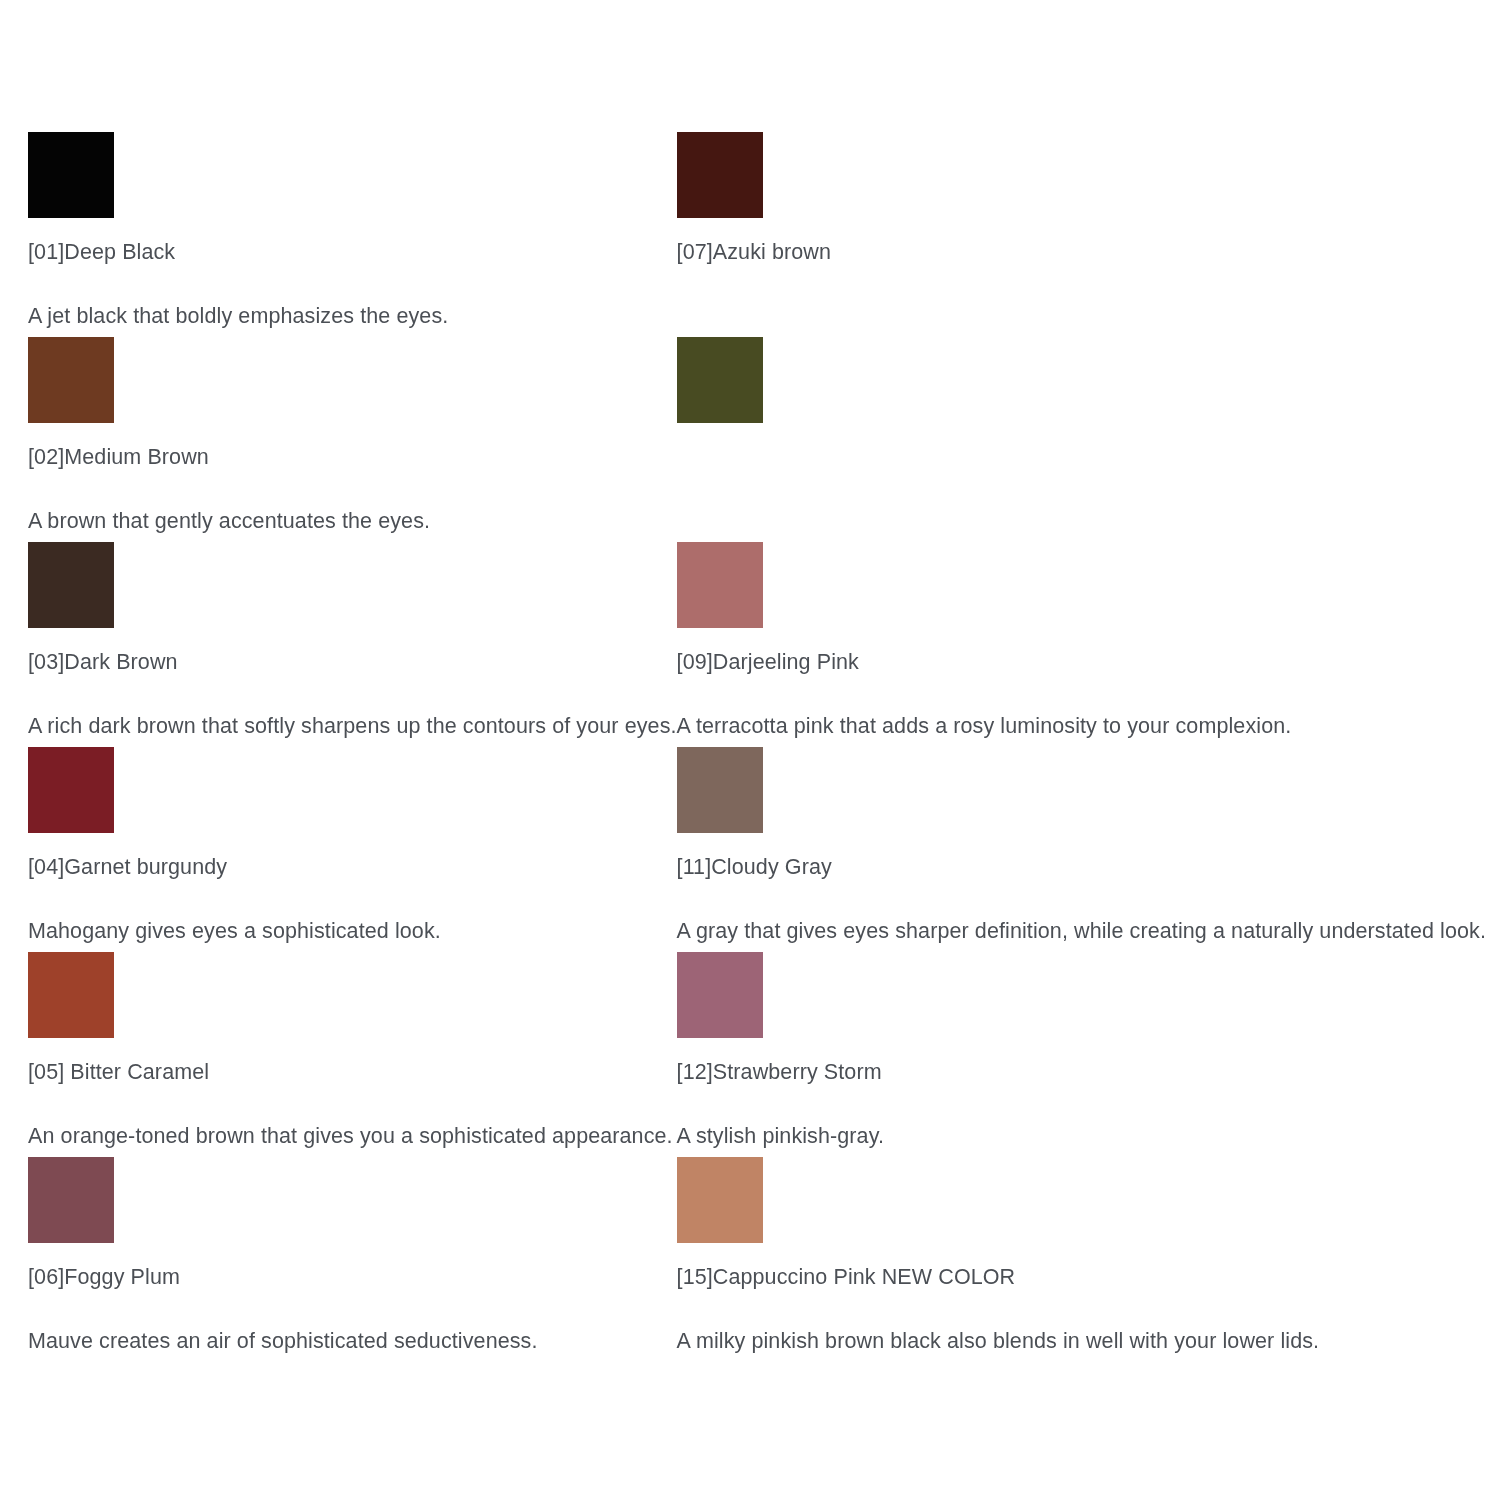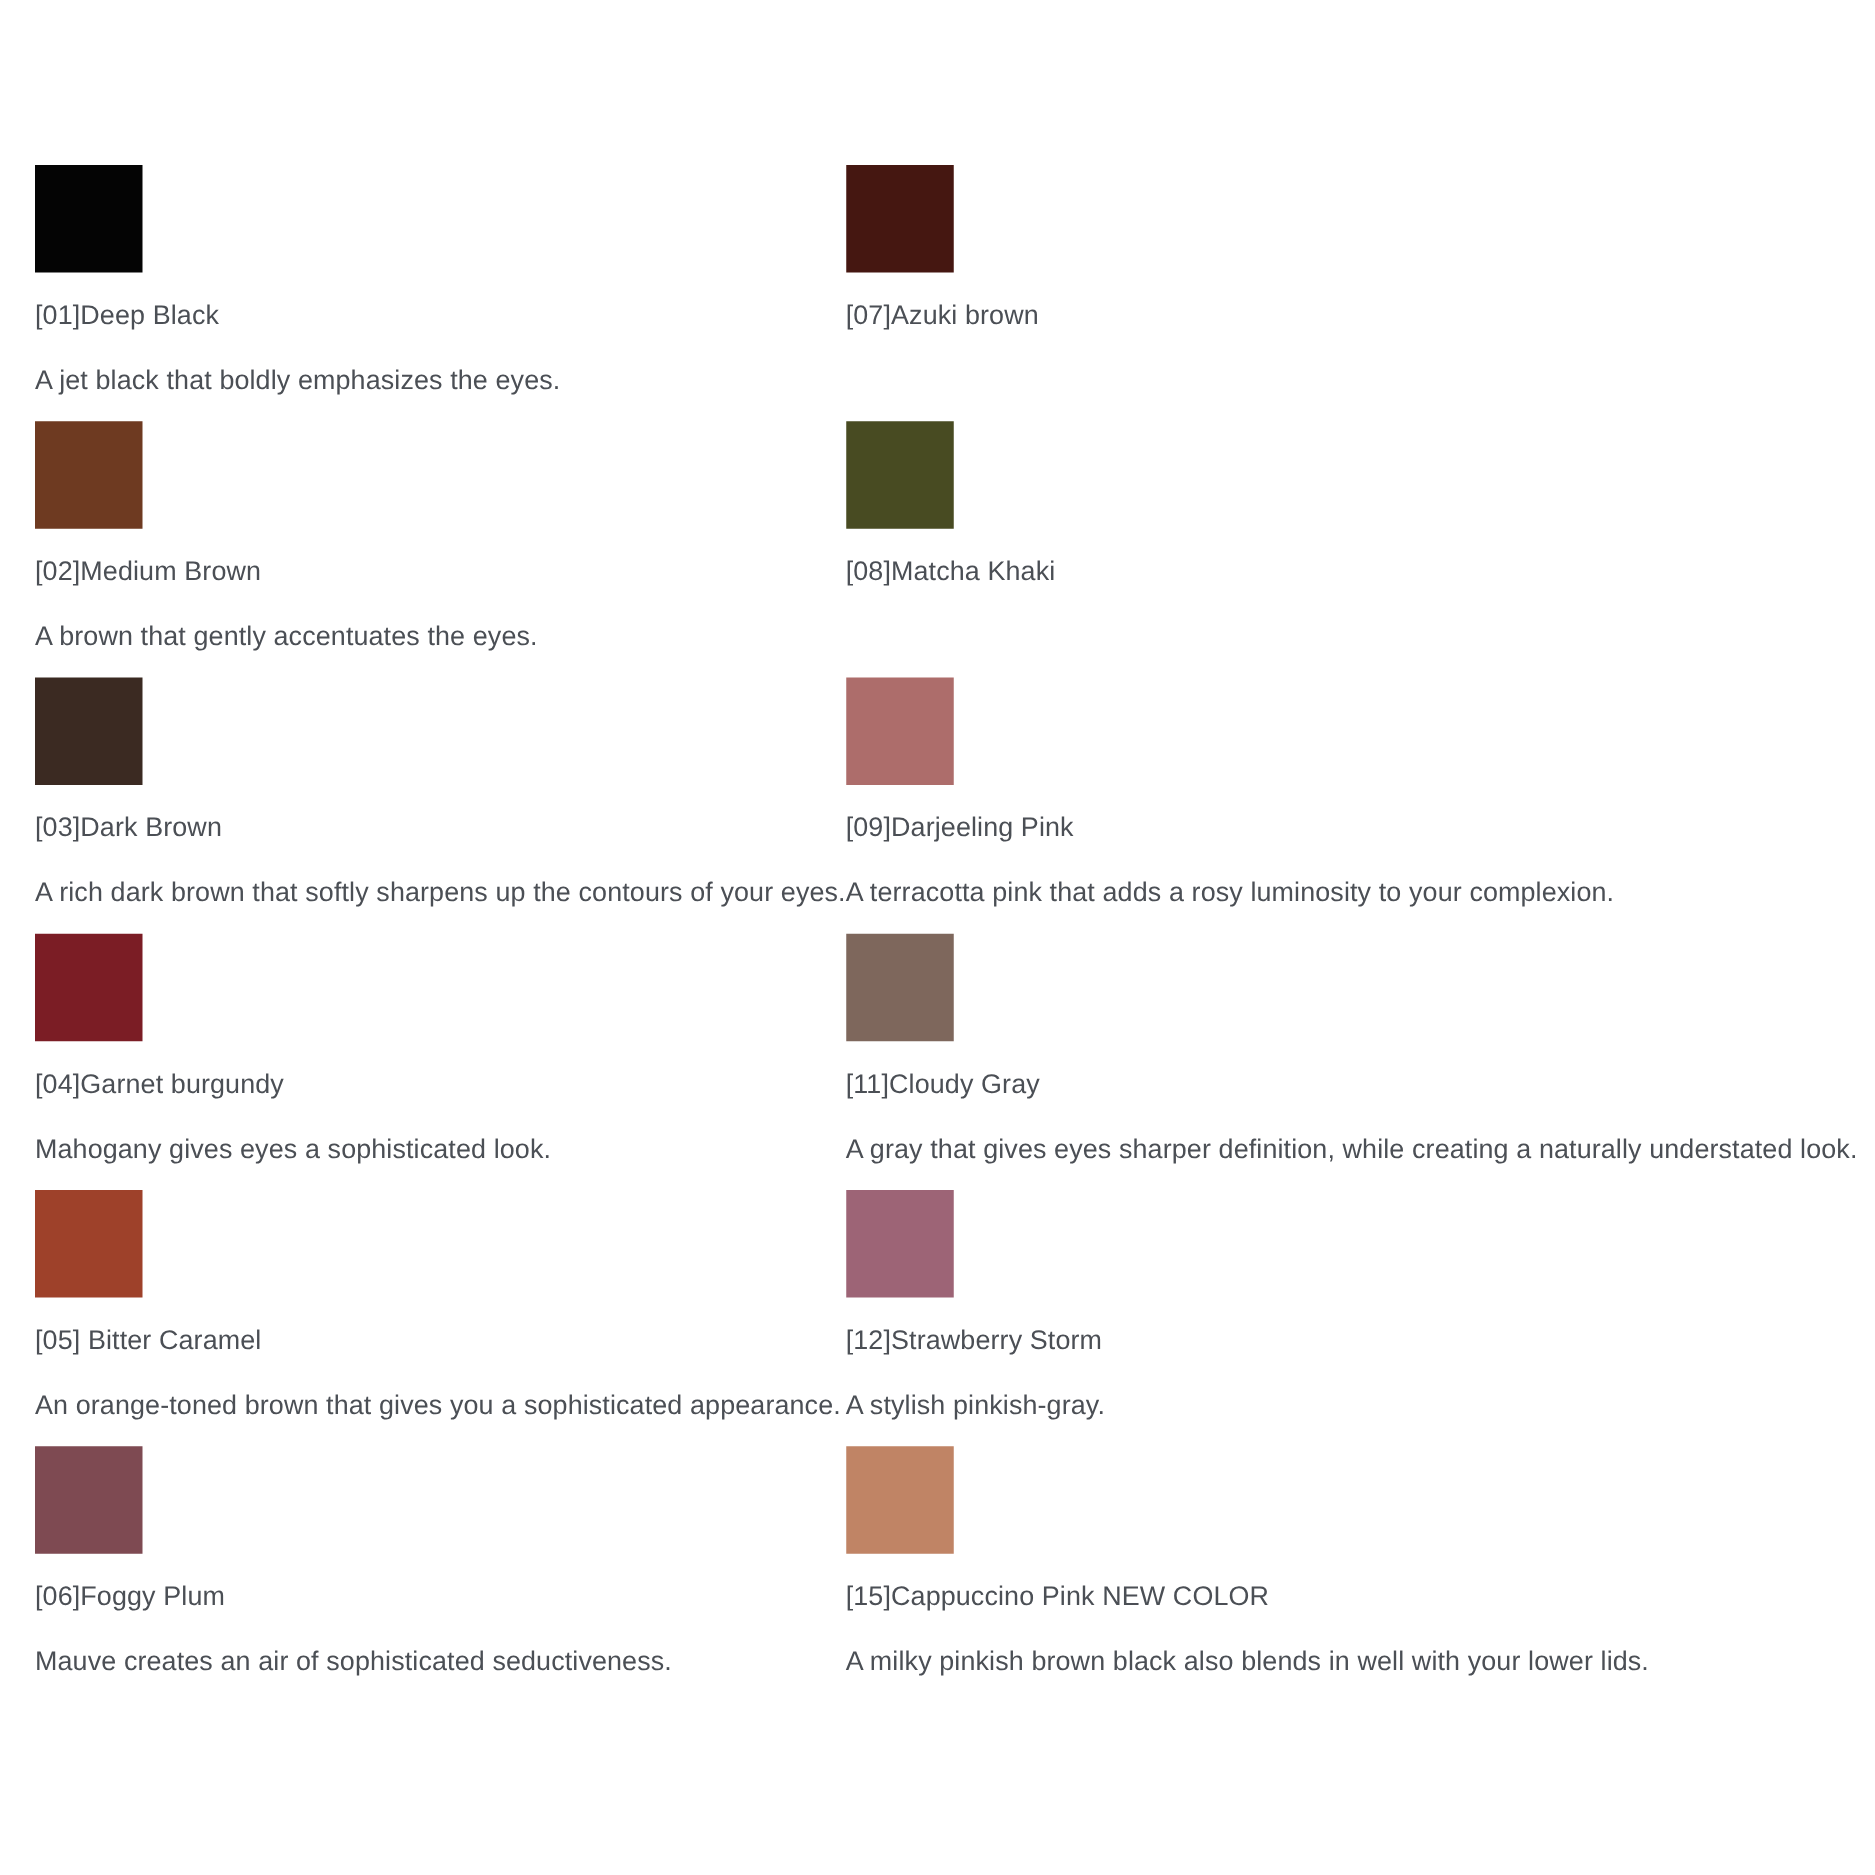--- a/index.html
+++ b/index.html
@@ -63,21 +63,21 @@
     letter-spacing: 0.1px;
     margin-top: 24px;
     white-space: nowrap;
   }
 
   .swatch-desc {
     font-size: 21.5px;
     line-height: 1;
     color: #4b4f55;
     letter-spacing: 0.1px;
-    margin-top: 30px;
+    margin-top: 42px;
     white-space: nowrap;
   }
 </style>
 </head>
 <body>
 
 <div class="page">
   <div class="columns">
 
     <div class="column column-left">
@@ -122,21 +122,20 @@
 
     <div class="column column-right">
 
       <div class="swatch-entry">
         <div class="swatch-chip" style="background-color: rgb(69, 23, 17);"></div>
         <div class="swatch-name">[07]Azuki brown</div>
       </div>
 
       <div class="swatch-entry">
         <div class="swatch-chip" style="background-color: rgb(72, 75, 34);"></div>
-        <div class="swatch-name">[08]Matcha Khaki</div>
       </div>
 
       <div class="swatch-entry">
         <div class="swatch-chip" style="background-color: rgb(173, 109, 107);"></div>
         <div class="swatch-name">[09]Darjeeling Pink</div>
         <div class="swatch-desc">A terracotta pink that adds a rosy luminosity to your complexion.</div>
       </div>
 
       <div class="swatch-entry">
         <div class="swatch-chip" style="background-color: rgb(126, 103, 92);"></div>

